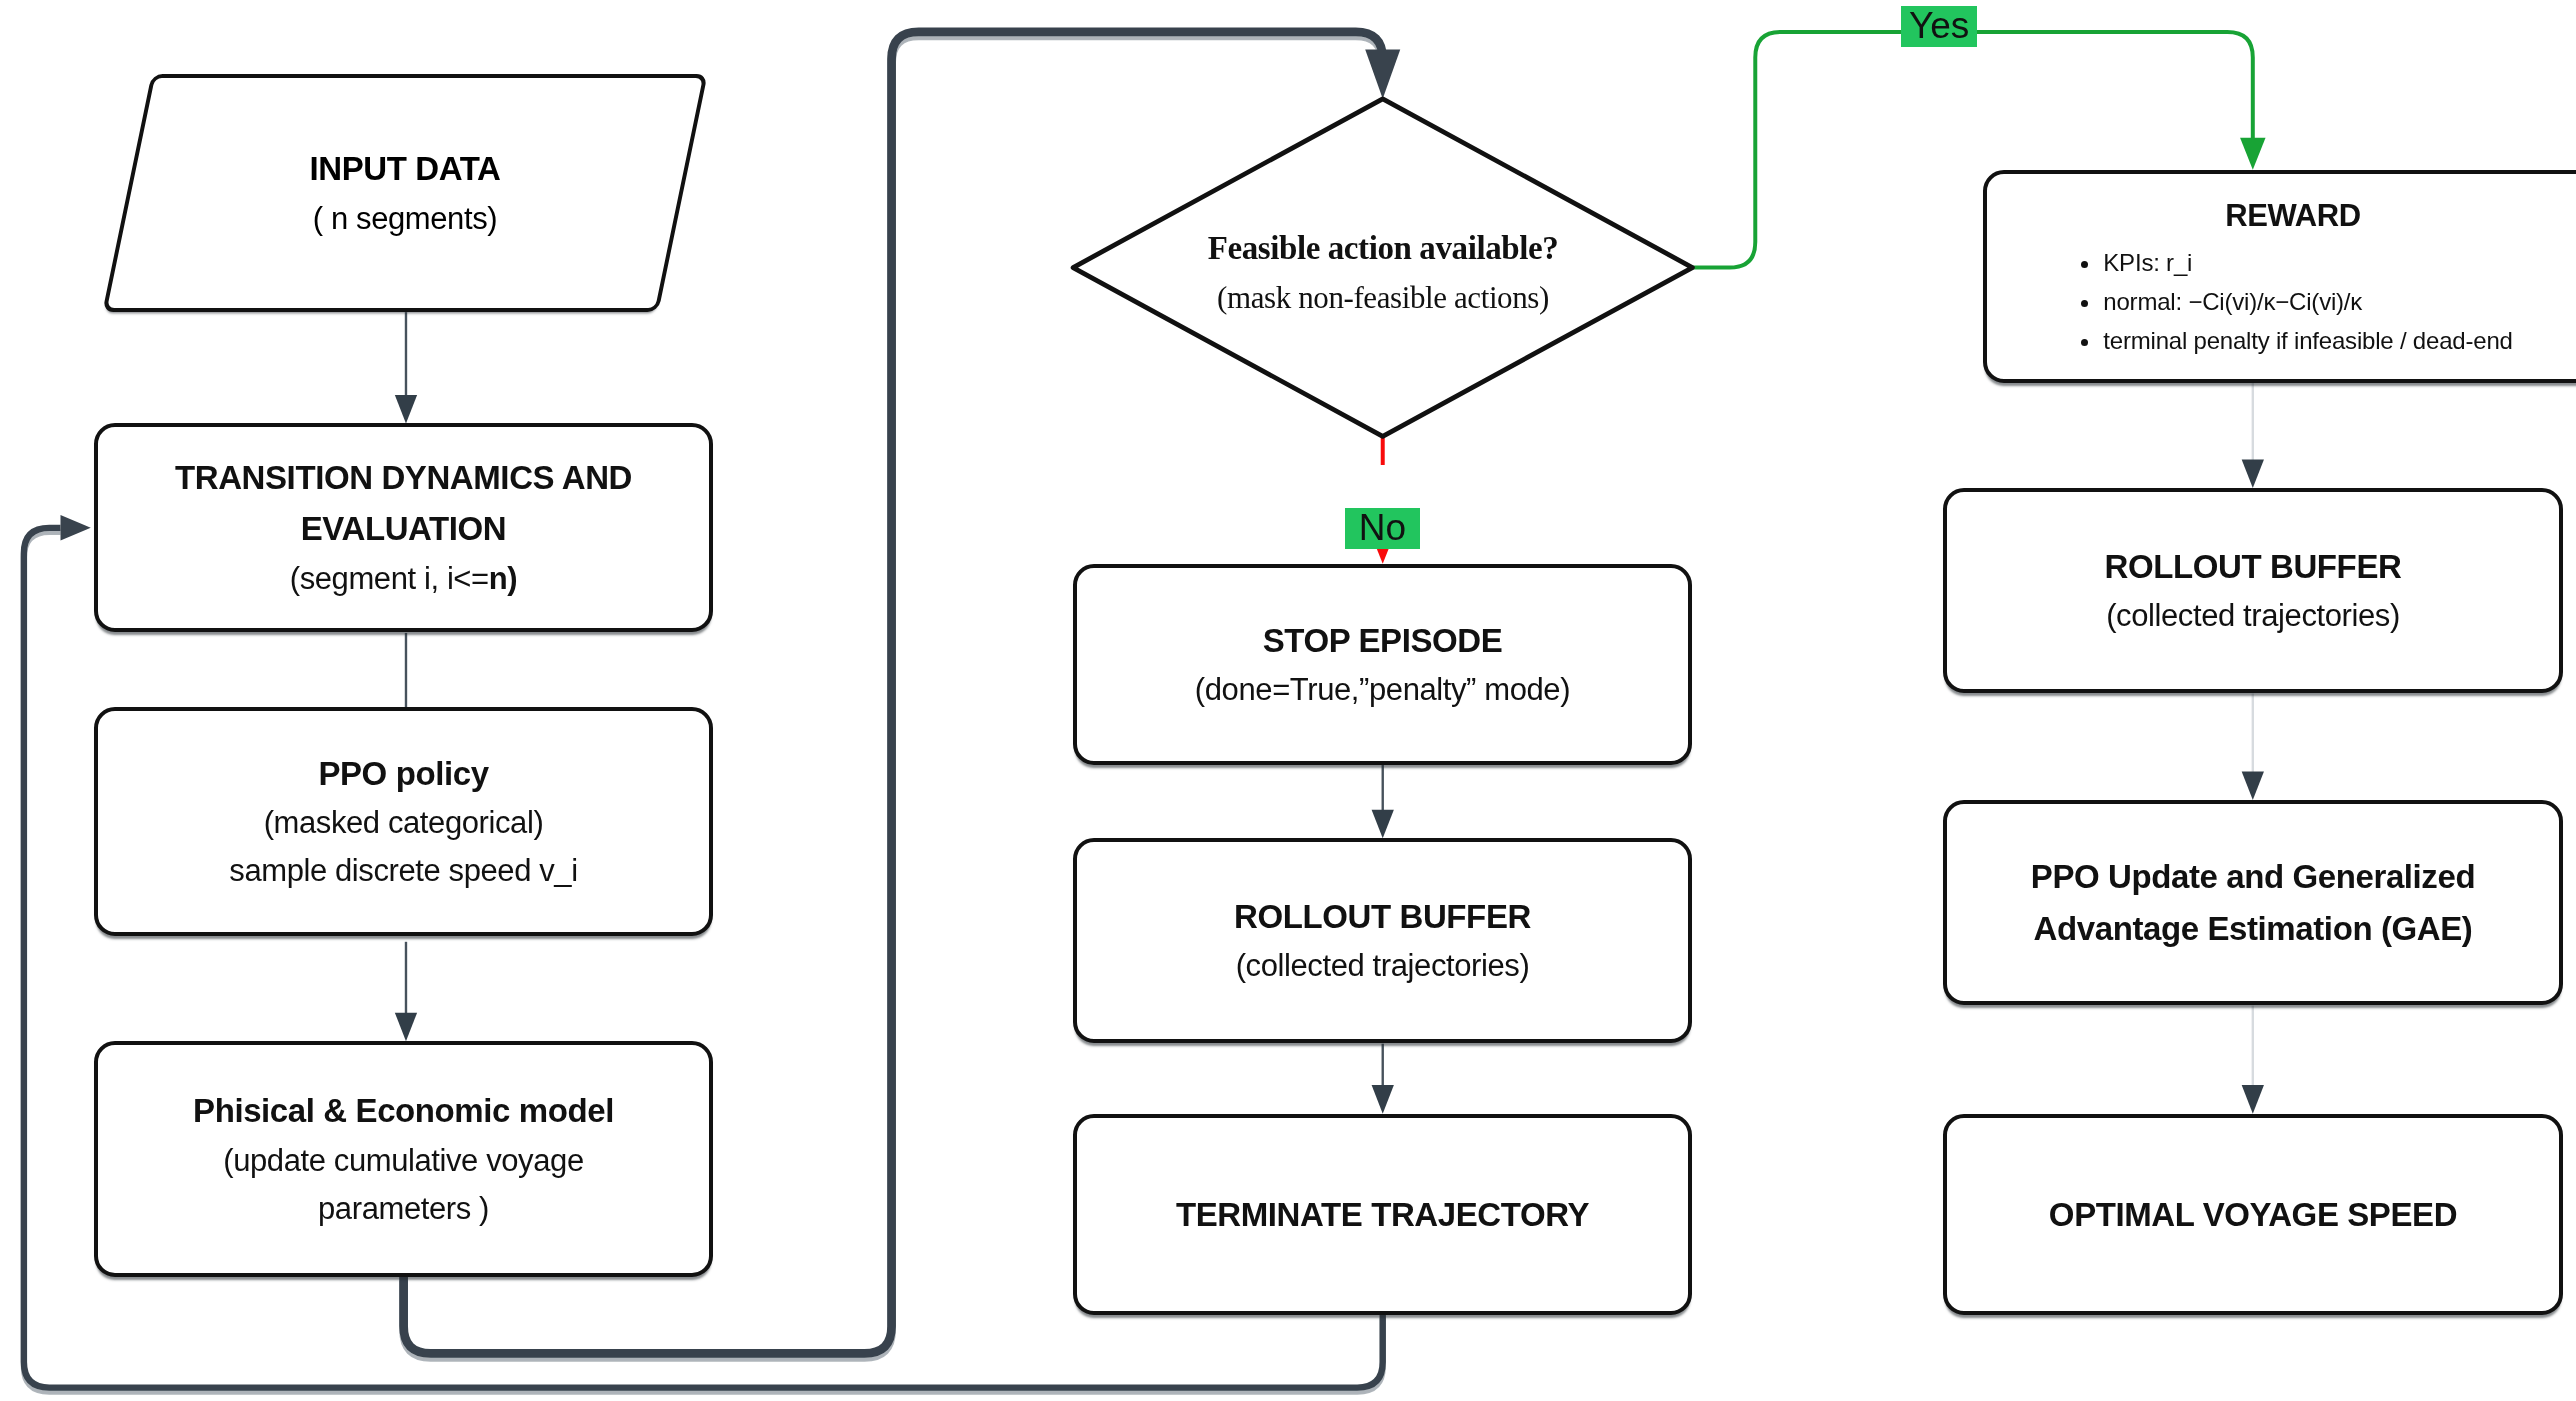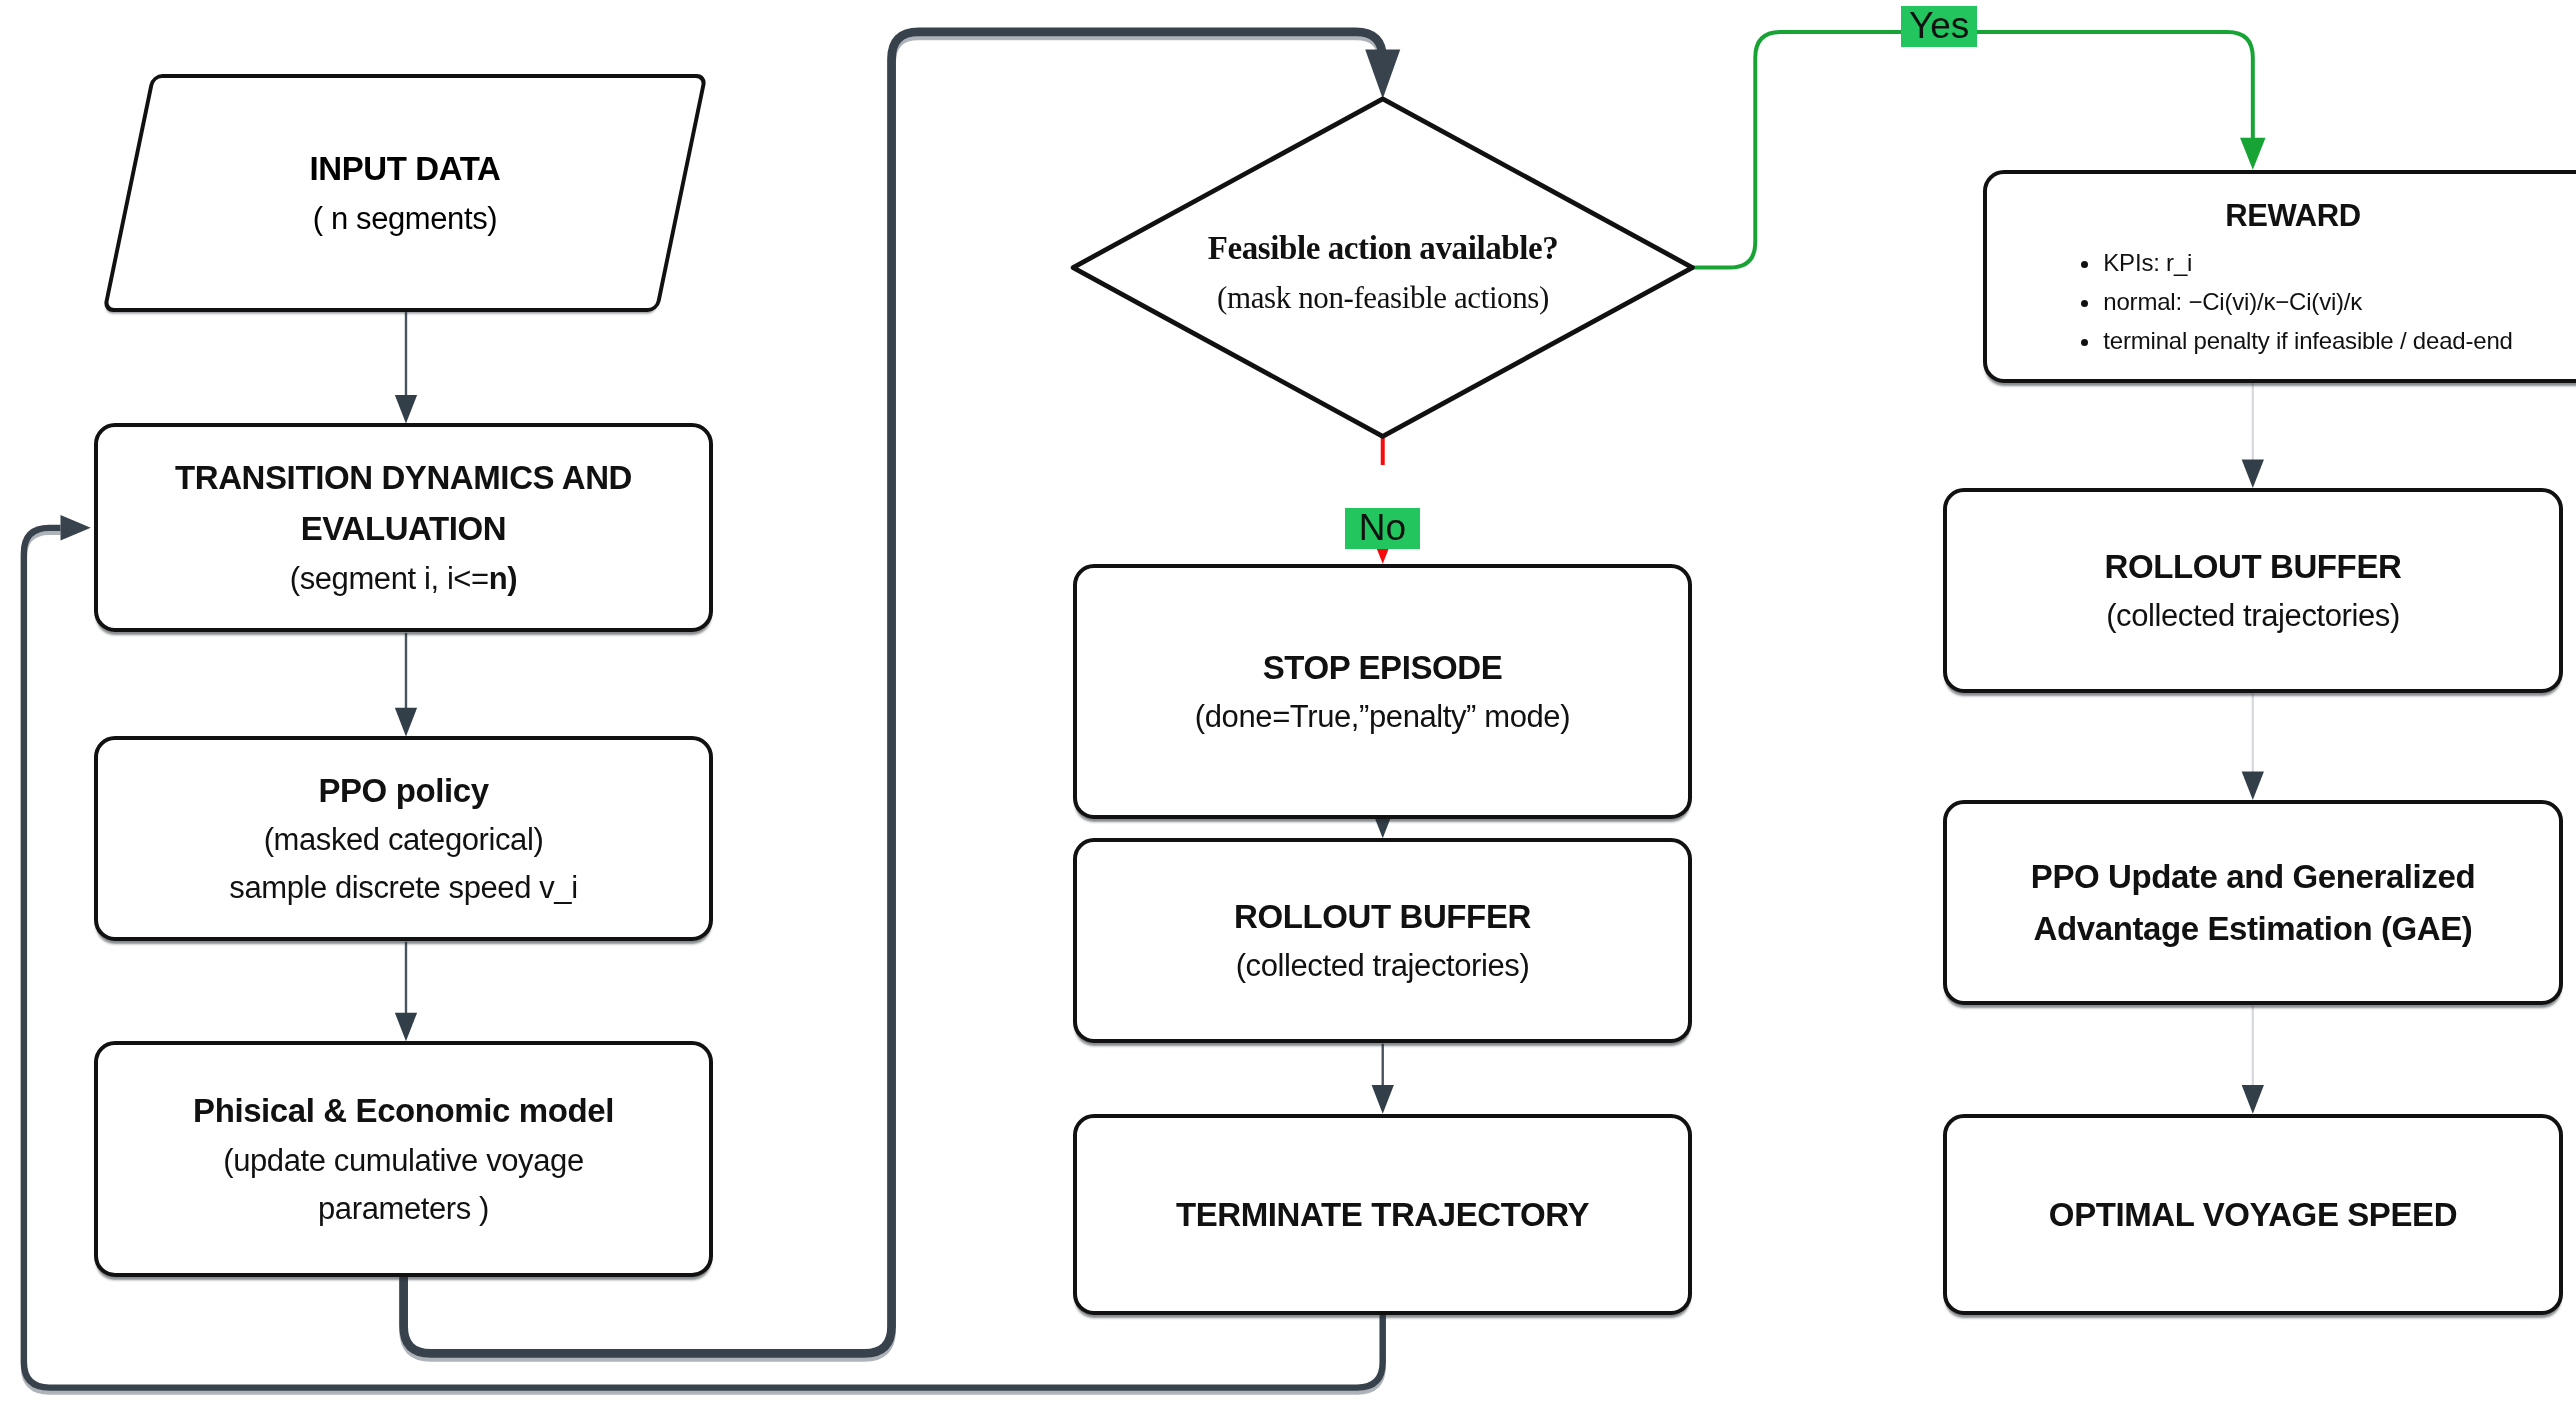--- a/index.html
+++ b/index.html
@@ -128,38 +128,38 @@
       <div class="sub">( n segments)</div>
     </div>
   </div>
 
   <div class="node" style="left:94px;top:423px;width:619px;height:209px;">
     <div class="title">TRANSITION DYNAMICS AND</div>
     <div class="title">EVALUATION</div>
     <div class="sub"><span>(segment i, i&lt;=</span><b>n)</b></div>
   </div>
 
-  <div class="node" style="left:94px;top:736px;width:619px;height:205px;align-items:center;">
+  <div class="node" style="left:94px;top:707px;width:619px;height:229px;align-items:center;">
     <div class="title">PPO policy</div>
     <div class="sub">(masked categorical)</div>
     <div class="sub">sample discrete speed v_i</div>
   </div>
 
   <div class="node" style="left:94px;top:1041px;width:619px;height:236px;">
     <div class="title">Phisical &amp; Economic model</div>
     <div class="sub">(update cumulative voyage</div>
     <div class="sub">parameters )</div>
   </div>
 
   <div class="diamond-label" style="left:1107px;top:201px;width:552px;height:143px;font-family:Liberation Serif, serif;">
     <div class="title">Feasible action available?</div>
     <div class="sub">(mask non-feasible actions)</div>
   </div>
 
-  <div class="node" style="left:1073px;top:564px;width:619px;height:255px;">
+  <div class="node" style="left:1073px;top:564px;width:619px;height:201px;">
     <div class="title">STOP EPISODE</div>
     <div class="sub">(done=True,”penalty” mode)</div>
   </div>
 
   <div class="node" style="left:1073px;top:838px;width:619px;height:205px;">
     <div class="title">ROLLOUT BUFFER</div>
     <div class="sub">(collected trajectories)</div>
   </div>
 
   <div class="node" style="left:1073px;top:1114px;width:619px;height:201px;">

